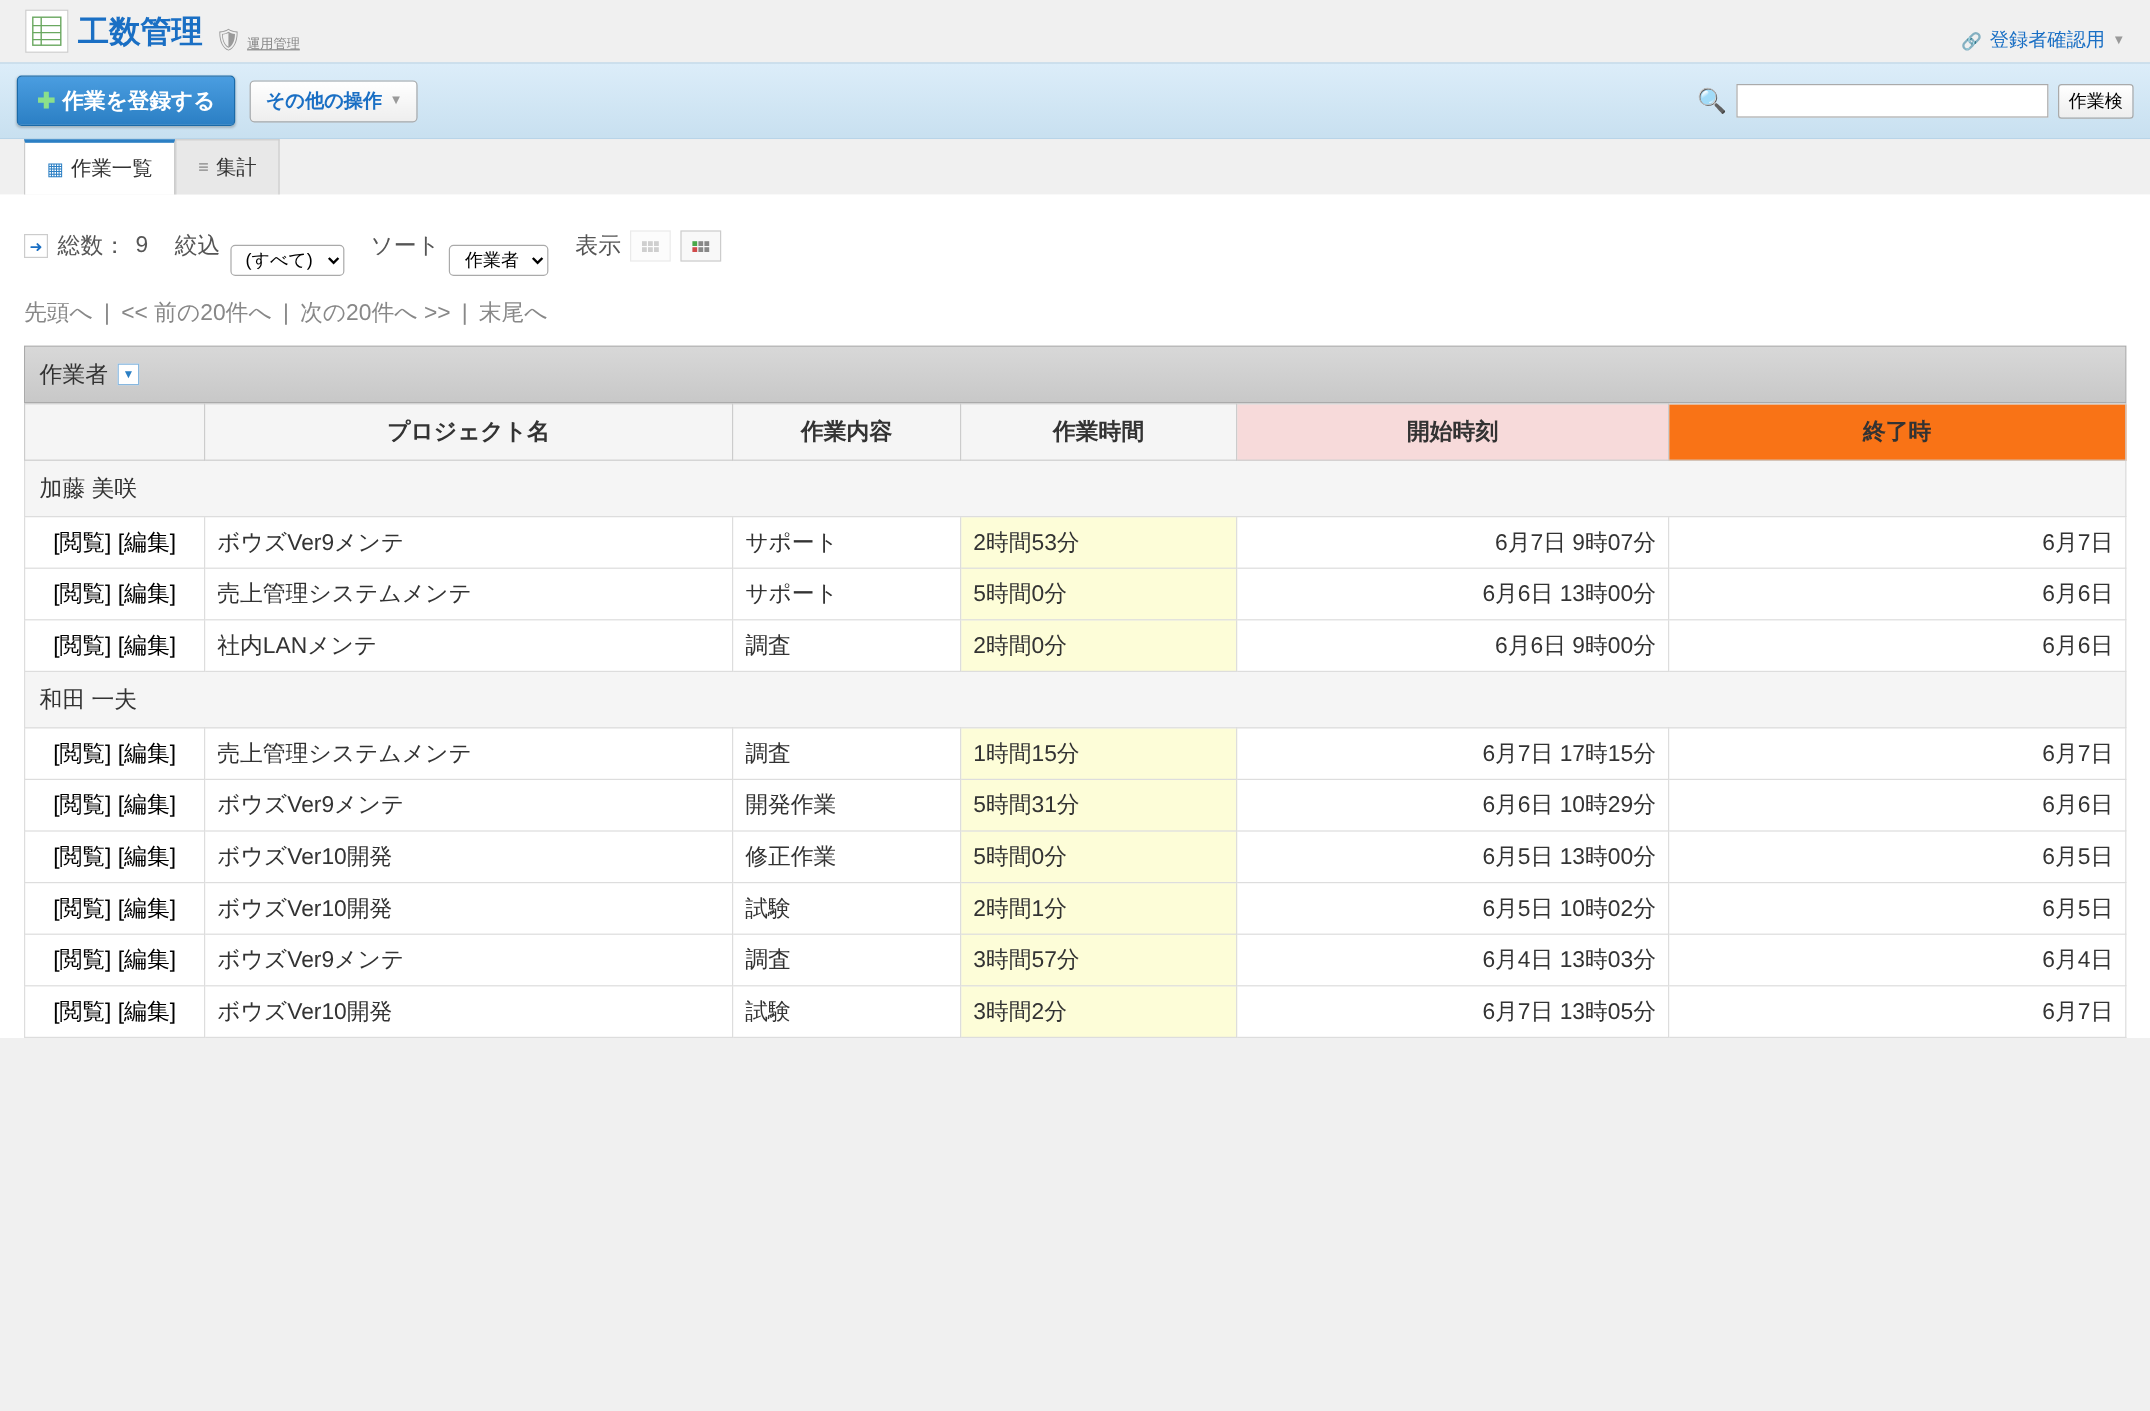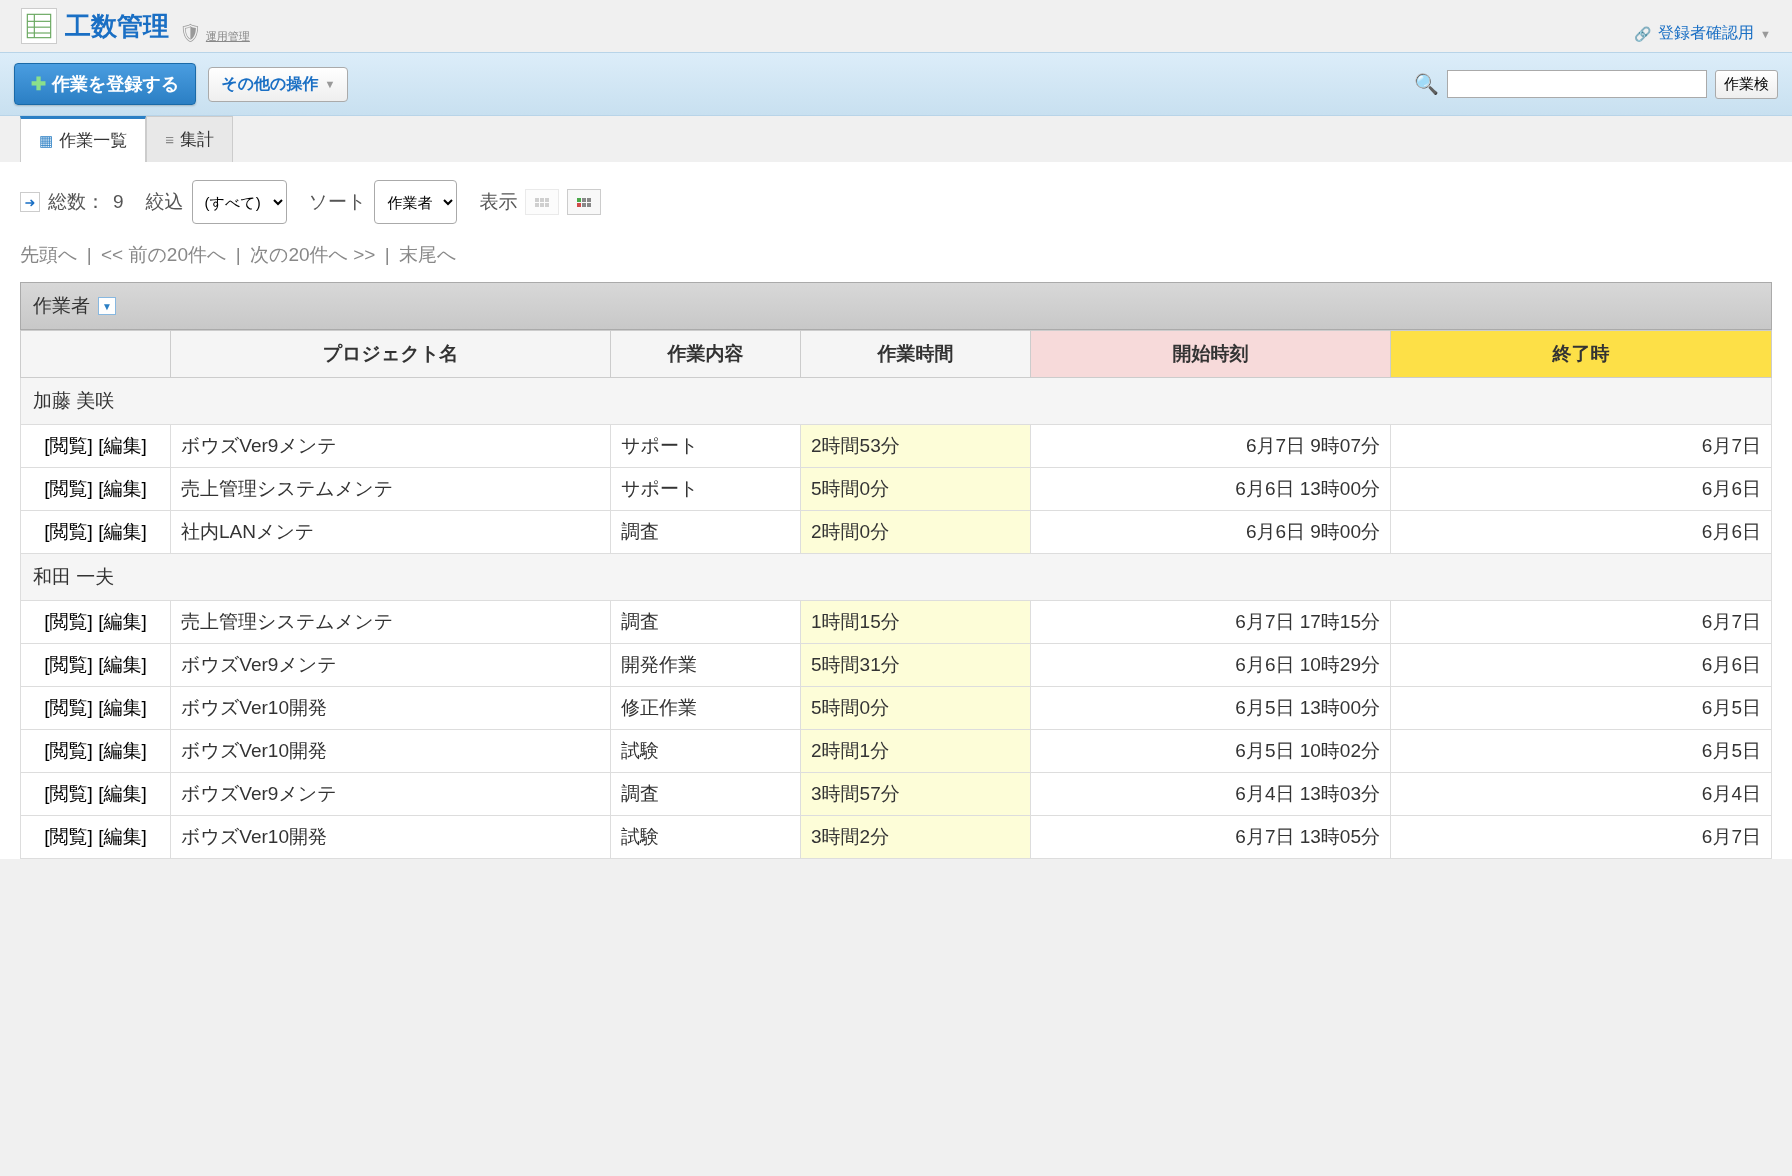--- a/index.html
+++ b/index.html
@@ -170,21 +170,22 @@
   justify-content: center;
   font-size: 13px;
   color: #1a6fc4;
 }
 select {
   border: 1px solid #aaa;
   border-radius: 4px;
   padding: 2px 8px;
   font-size: 15px;
   background: #fff;
-  height: 44px;
+  height: 26px;
+  margin-top: 24px;
 }
 .view-btns {
   display: flex;
   gap: 8px;
 }
 .view-btn {
   width: 34px;
   height: 26px;
   border: 1px solid #ccc;
   background: #f8f8f8;
@@ -238,21 +239,21 @@
   font-size: 19px;
 }
 th {
   background: #f5f5f5;
   border: 1px solid #ccc;
   padding: 10px 8px;
   font-weight: bold;
   text-align: center;
 }
 th.start-col { background: #f7dada; }
-th.end-col { background: #fde047; }
+th.end-col { background: #f97316; }
 td {
   border: 1px solid #ddd;
   padding: 8px 10px;
 }
 .group-row td {
   background: #f5f5f5;
   font-weight: normal;
   padding: 10px 12px;
 }
 .action-links {

